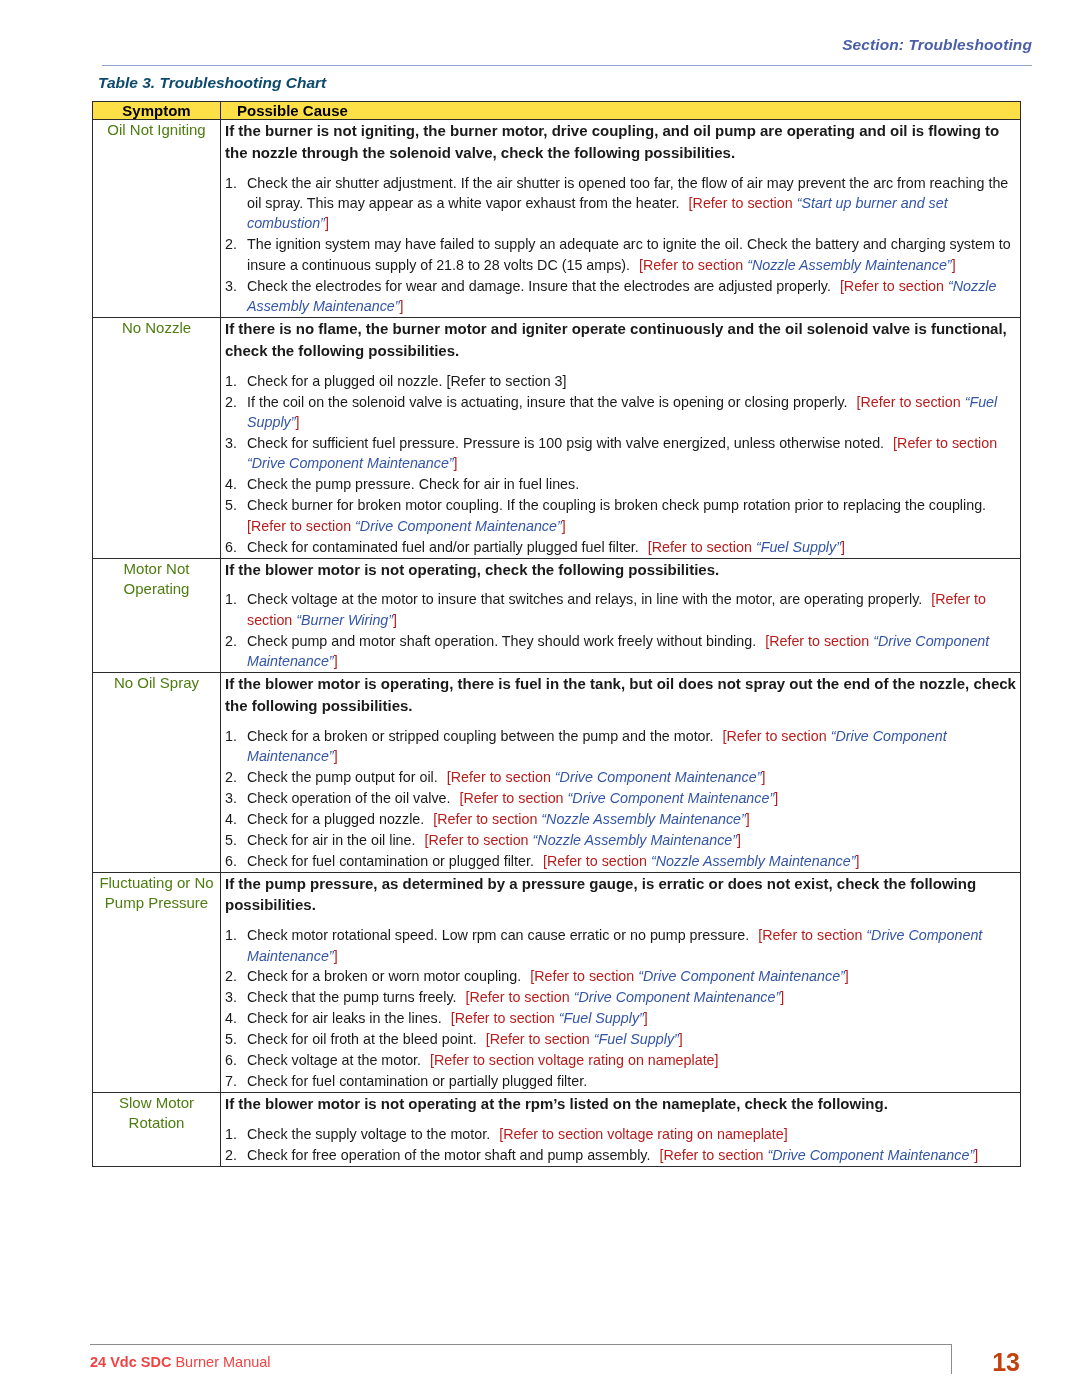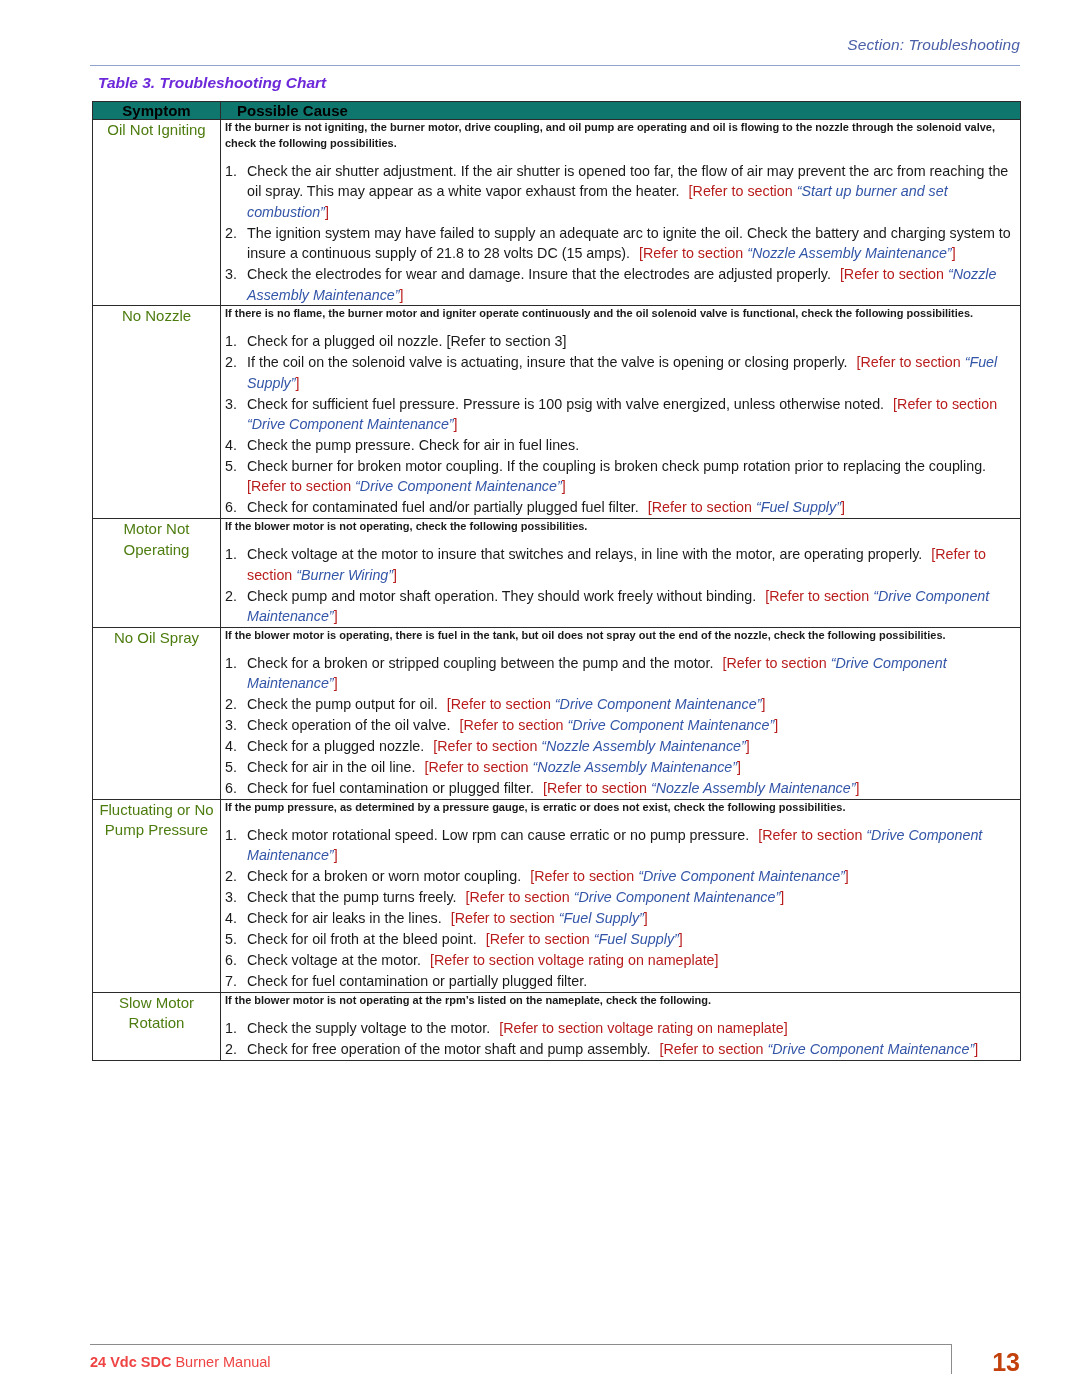--- a/index.html
+++ b/index.html
@@ -18,24 +18,25 @@
   .page {
     position: absolute;
     left: 0; top: 0;
     width: 1080px;
     height: 1397px;
   }
 
   
   .header {
     position: absolute;
-    left: 90px;
+    left: 102px;
     top: 36px;
     width: 930px;
     height: 30px;
+    font-weight: bold;
   }
   .header-text {
     position: absolute;
     right: 0;
     top: 0;
     font-style: italic;
     font-size: 15.5px;
     color: #4a5fa8;
     letter-spacing: 0.1px;
     white-space: nowrap;
@@ -50,21 +51,21 @@
   }
 
   
   .table-caption {
     position: absolute;
     left: 98px;
     top: 74px;
     font-weight: bold;
     font-style: italic;
     font-size: 15.5px;
-    color: #6d28d9;
+    color: #0c4a6e;
     white-space: nowrap;
   }
 
   
   .tbl-wrap {
     position: absolute;
     left: 92px;
     top: 101px;
     width: 928px;
   }
@@ -75,21 +76,21 @@
   }
   table.tc td, table.tc th {
     border: 1.6px solid #2b2b2b;
     vertical-align: top;
     padding: 0;
   }
   col.c-sym { width: 128px; }
   col.c-cause { width: 800px; }
 
   thead th {
-    background: #0f766e;
+    background: #fde047;
     font-weight: bold;
     font-size: 15px;
     padding: 6px 0 6px 0;
     text-align: center;
     vertical-align: middle;
     margin-top: 45px;
   }
   thead th.hdr-cause {
     text-align: left;
     padding-left: 16px;
@@ -105,21 +106,21 @@
   }
   td.cause {
     padding: 9px 10px 11px 12px;
     font-size: 14.3px;
     line-height: 1.43;
     color: #1a1a1a;
   }
 
   .intro {
     font-weight: bold;
-    font-size: 11px;
+    font-size: 15px;
     line-height: 1.45;
     margin: 0 0 9px 0;
     padding-left: 4px;
   }
 
   ol.steps {
     margin: 0;
     padding: 0 0 0 0;
     list-style: none;
     counter-reset: stepc;

